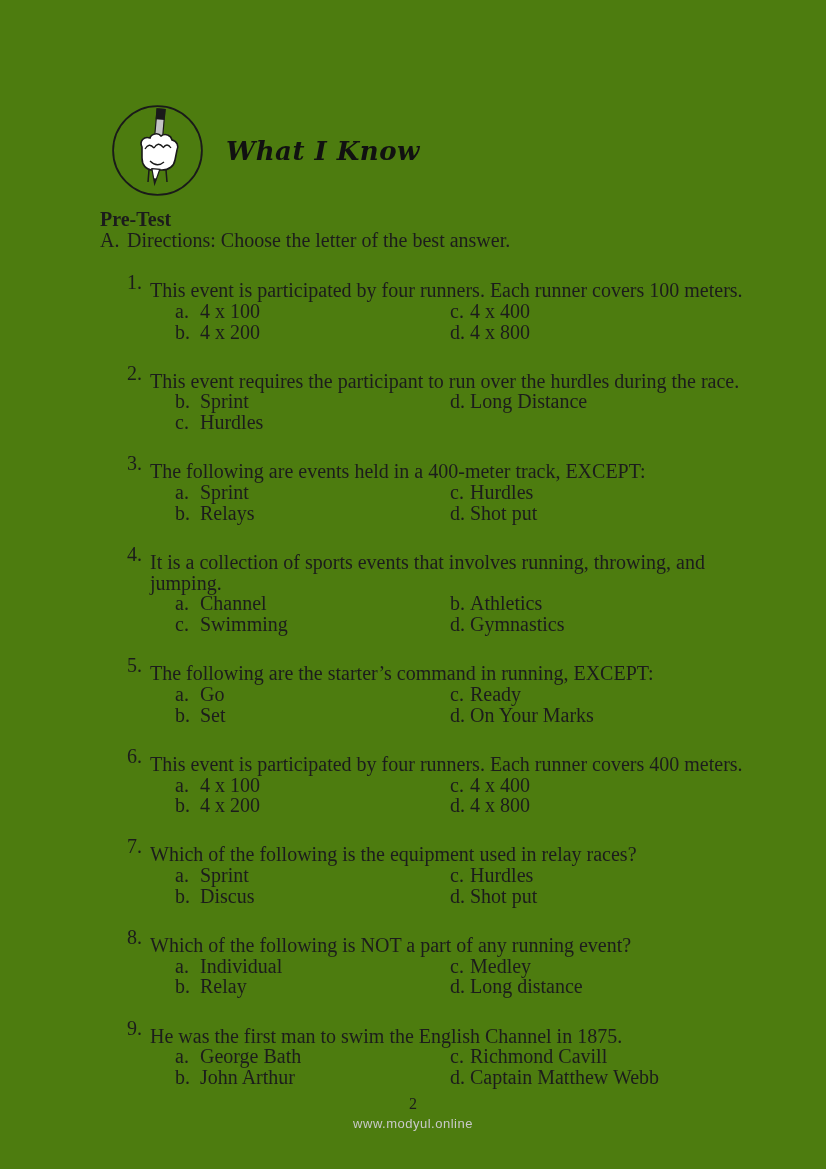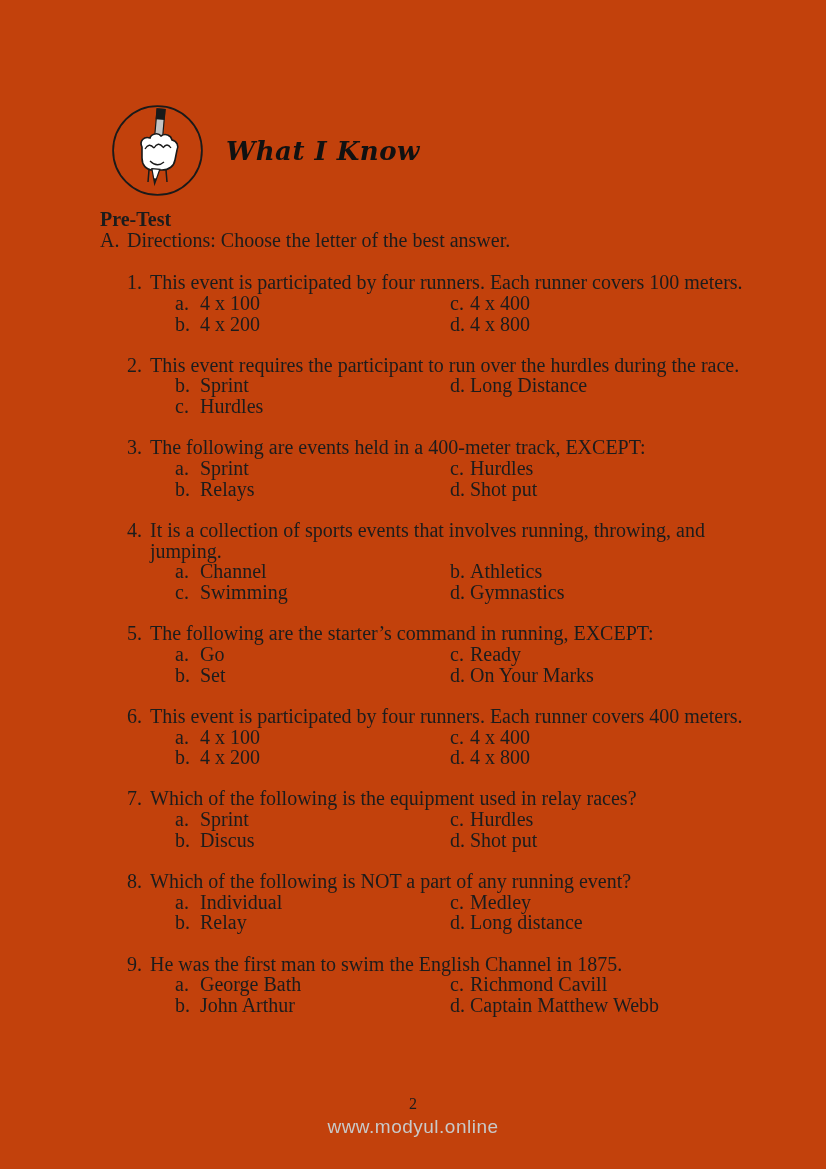--- a/index.html
+++ b/index.html
@@ -4,21 +4,21 @@
 <style>
   html, body {
     margin: 0;
     padding: 0;
     background: #ffffff;
   }
   .page {
     position: relative;
     width: 826px;
     height: 1169px;
-    background: #c2410c;
+    background: #4d7c0f;
     color: #1c1c1c;
     font-family: "Liberation Serif", serif;
     overflow: hidden;
   }
   
   .header {
     position: absolute;
     left: 111px;
     top: 104px;
     display: flex;
@@ -56,21 +56,21 @@
   .question {
     display: flex;
     align-items: flex-start;
     margin-bottom: 20.4px;
   }
   .q-num {
     flex: none;
     width: 23px;
     line-height: 20.8px;
   }
-  .q-body { flex: 1; min-width: 0; }
+  .q-body { flex: 1; min-width: 0; margin-top: 8px; }
   .q-line, .q-line2 {
     line-height: 20.8px;
     white-space: nowrap;
   }
   .options {
     margin-left: 25px;
     display: grid;
     grid-template-columns: 275px auto;
     grid-template-rows: repeat(2, auto);
     grid-auto-flow: column;
@@ -90,21 +90,21 @@
     font-size: 16px;
     color: #1c1c1c;
   }
   .watermark {
     position: absolute;
     top: 1116px;
     left: 0;
     width: 100%;
     text-align: center;
     font-family: "Liberation Sans", sans-serif;
-    font-size: 19px;
+    font-size: 13px;
     letter-spacing: 0.5px;
     color: #c9c9c9;
   }
 </style>
 </head>
 <body>
 
 <div class="page">
 
   <header class="header">

